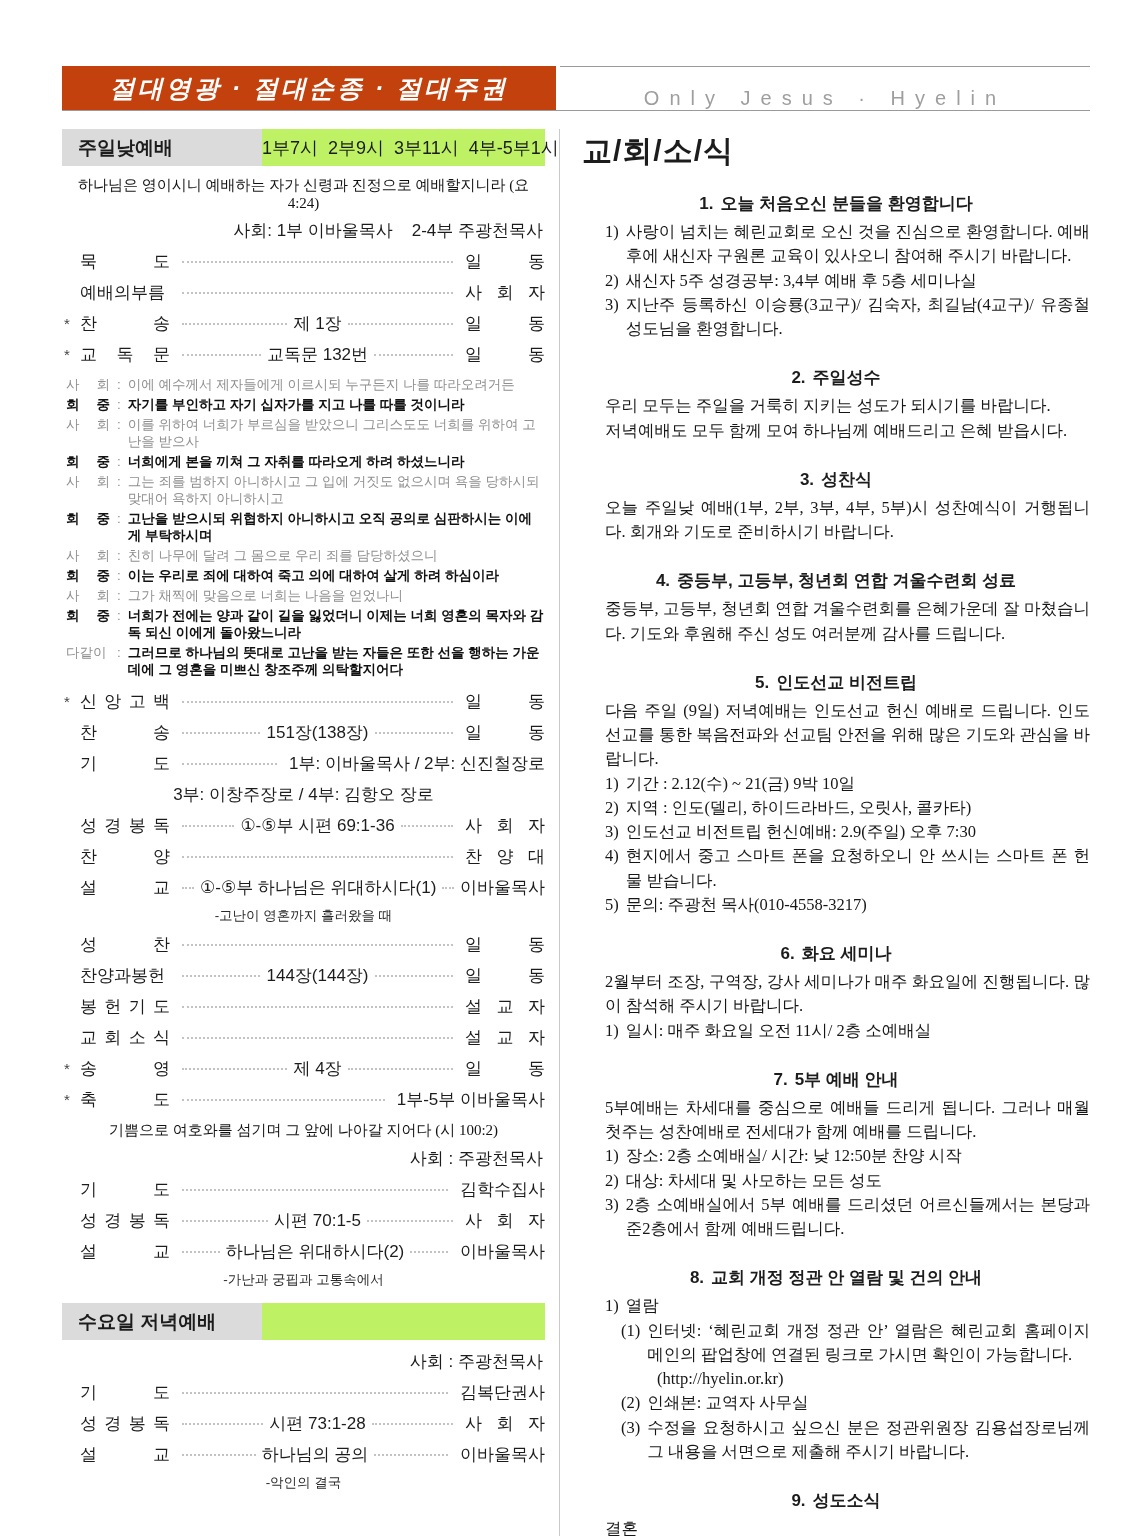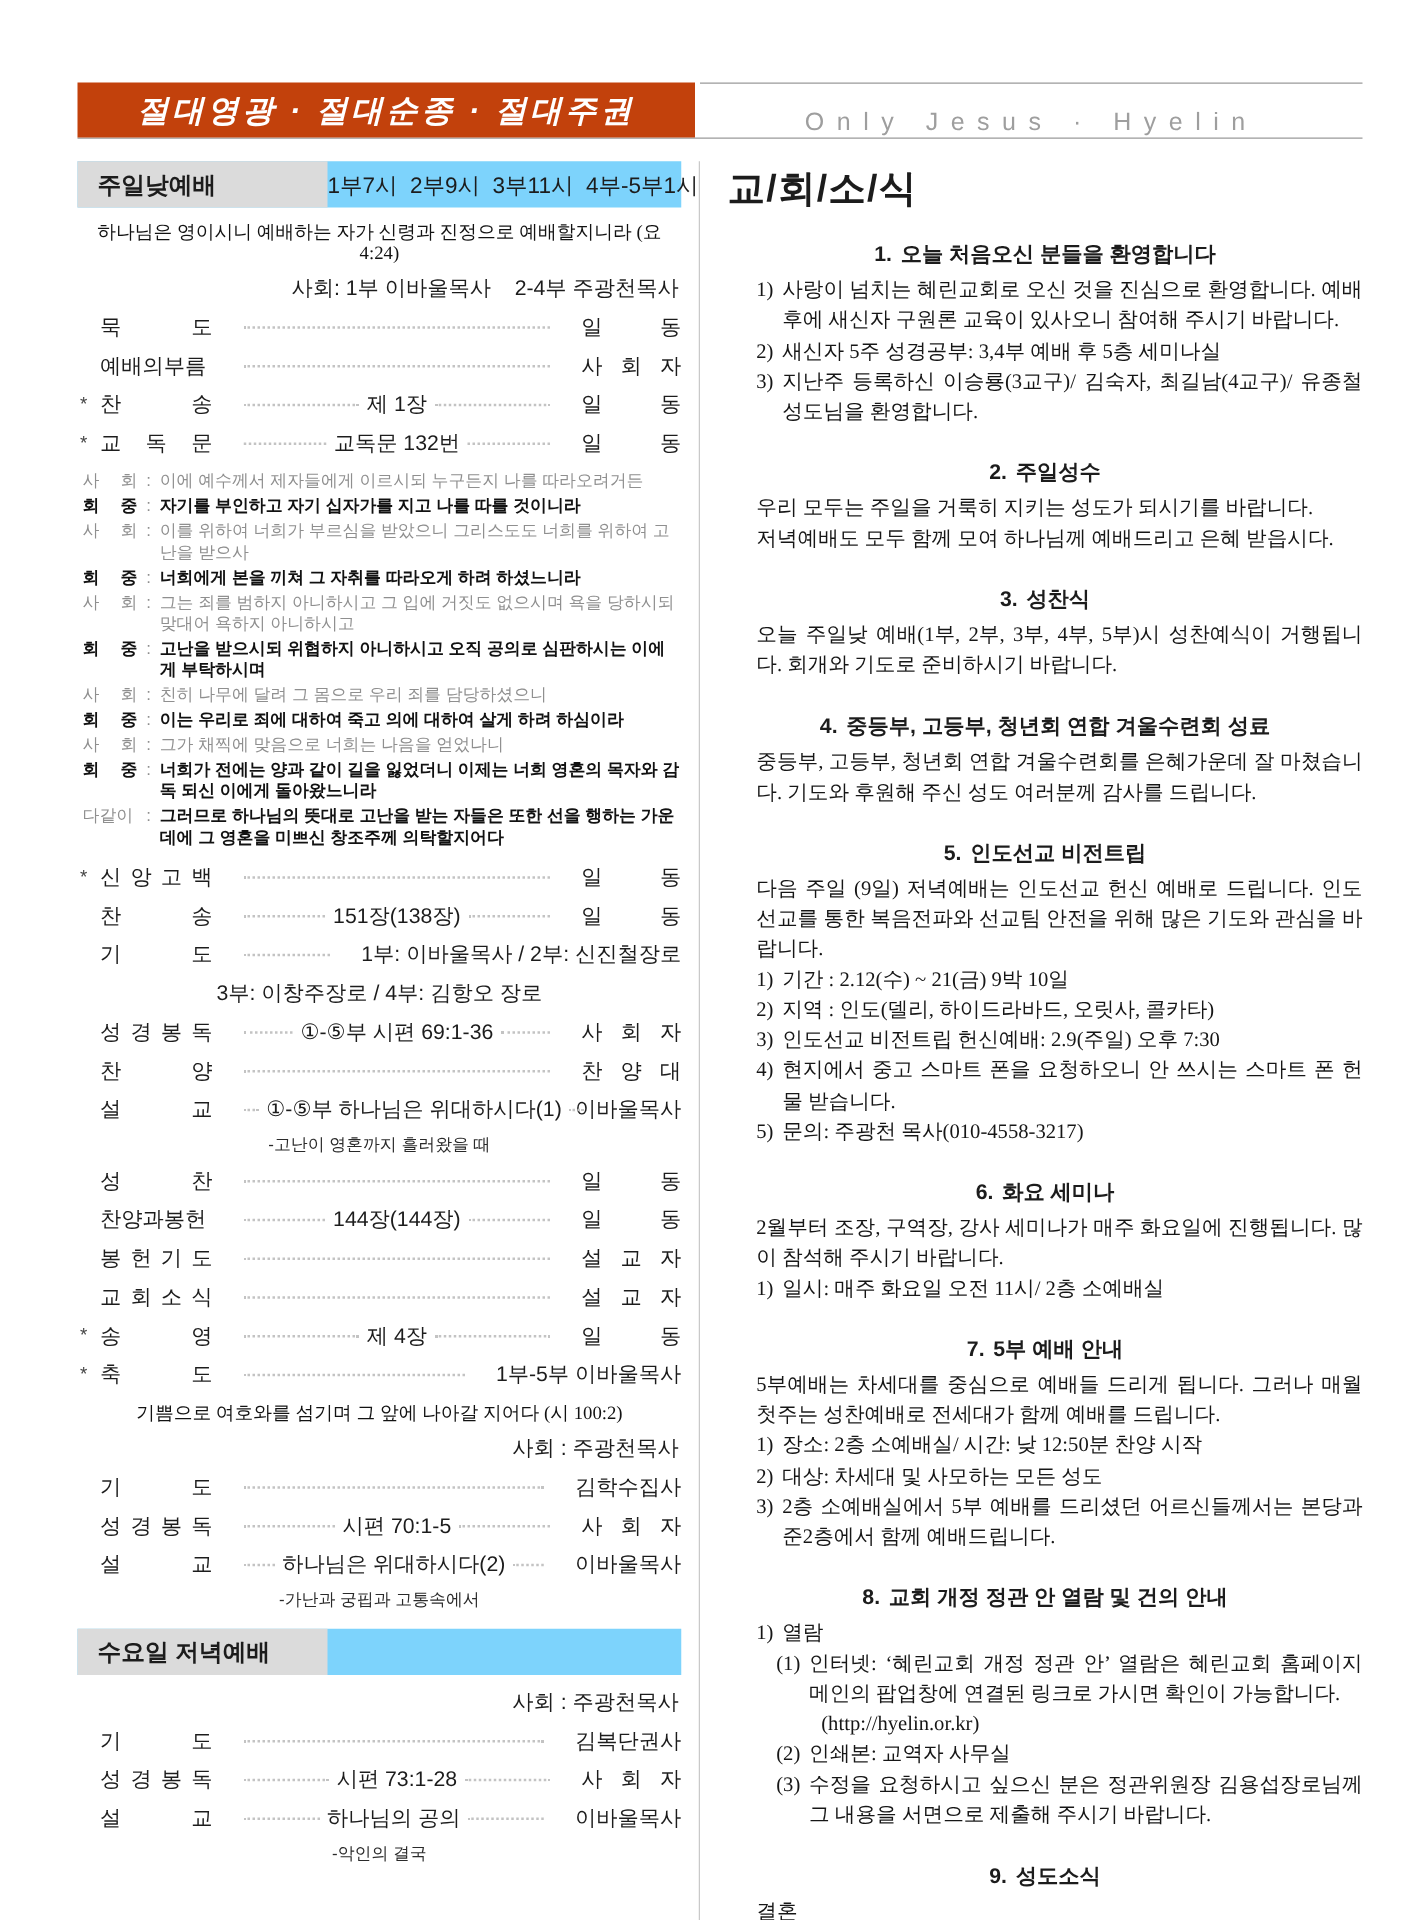--- a/index.html
+++ b/index.html
@@ -12,33 +12,33 @@
           justify-content:center;font-size:25px;font-weight:bold;letter-spacing:3px;
           font-style:italic;}
   .tagline-box{flex:1;margin-left:4px;border-top:1px solid #9a9a9a;display:flex;
           align-items:flex-end;justify-content:center;}
   .tagline{color:#9e9e9e;font-size:20px;letter-spacing:10px;white-space:pre;}
   
   .content{display:flex;margin-top:18px;min-height:1390px;}
   .col-left{width:497px;flex:none;padding-right:14px;box-sizing:border-box;}
   .col-right{flex:1;border-left:1px solid #c9c9c9;padding-left:22px;box-sizing:border-box;}
   
-  .band{display:flex;align-items:stretch;background:#7dd3fc;height:37px;margin:14px 0 10px;}
+  .band{display:flex;align-items:stretch;background:#bef264;height:37px;margin:14px 0 10px;}
   .band:first-child{margin-top:0;}
   .band-title{background:#dbdbdb;min-width:200px;box-sizing:border-box;padding:0 16px;
           font-weight:bold;font-size:19px;display:flex;align-items:center;white-space:nowrap;}
   .band-time{flex:1;display:flex;align-items:center;justify-content:flex-end;
           padding-right:8px;font-size:18px;white-space:pre;}
   .verse{text-align:center;font-family:"Liberation Serif","DejaVu Serif",serif;
           font-size:15px;margin:10px 0 4px;color:#121212;}
   .mc{text-align:right;font-size:17px;margin:7px 2px 7px 0;white-space:pre;}
   
   .order-block{margin:4px 0 2px;}
   .order-row{display:flex;align-items:baseline;position:relative;padding-left:18px;
-          margin:8px 0;font-size:17px;gap:13px;}
+          margin:8px 0;font-size:17px;}
   .star{position:absolute;left:2px;top:3px;font-size:15px;color:#444;}
   .olabel{display:inline-block;width:90px;flex:none;text-align:justify;
           text-align-last:justify;white-space:pre-wrap;}
   .mid{flex:1;display:flex;align-items:baseline;margin:0 6px;min-width:30px;}
   .dots{flex:1;border-bottom:2px dotted #c3c3c3;height:0;transform:translateY(-4px);
           margin:0 6px;min-width:12px;}
   .cval{white-space:nowrap;}
   .rval{white-space:nowrap;}
   .rval.rj{display:inline-block;min-width:80px;text-align:justify;text-align-last:justify;}
   .row-cont{text-align:center;font-size:17px;margin:8px 0;}

